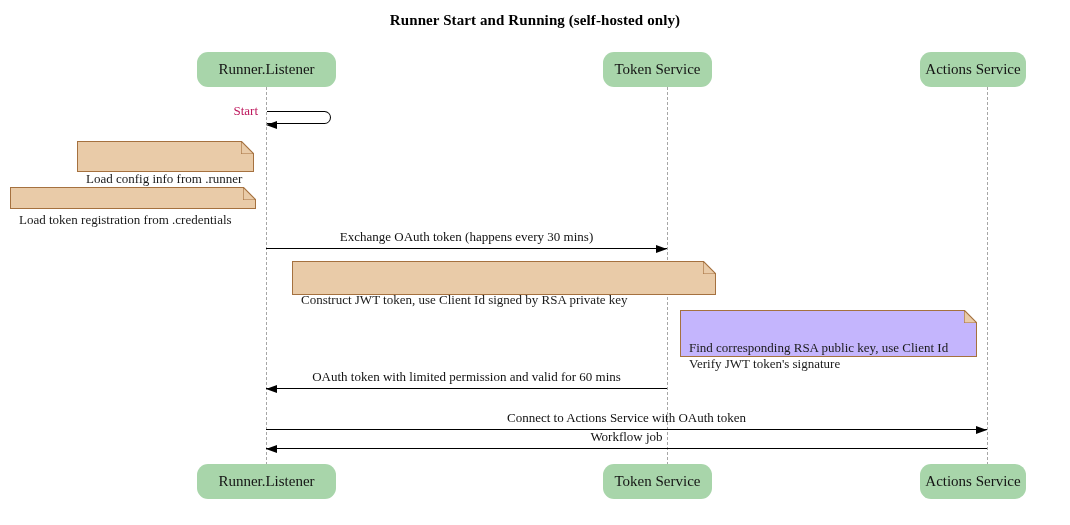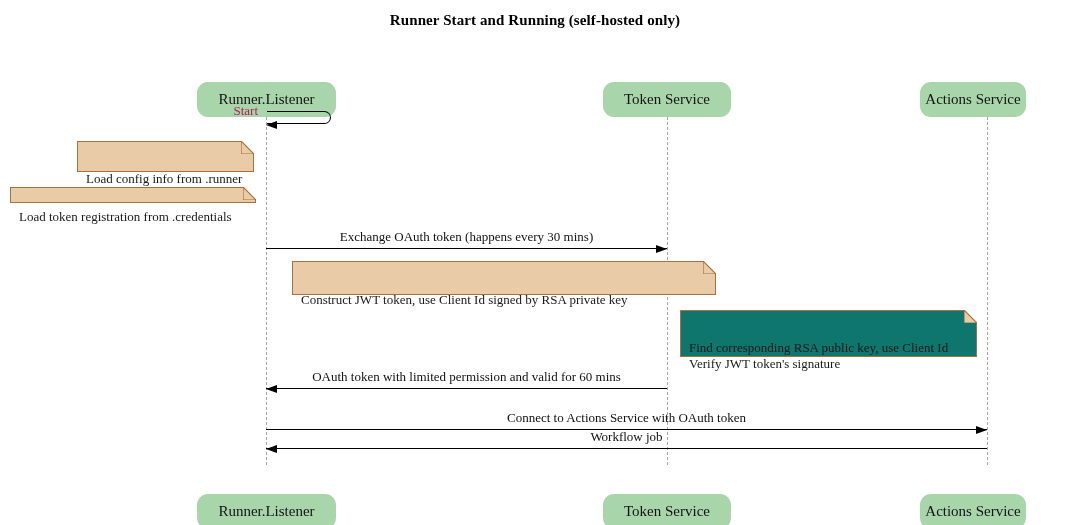--- a/index.html
+++ b/index.html
@@ -11,26 +11,26 @@
     position:absolute; top:12px; left:0; width:1070px; text-align:center;
     font-size:15px; font-weight:bold; letter-spacing:.1px;
   }
   .lifeline {
     position:absolute; top:87px; height:378px; width:0;
     border-left:1px dashed #a6a6a6;
   }
   .participant {
     position:absolute; height:35px; border-radius:11px;
     display:flex; align-items:center; justify-content:center;
-    font-size:15px; color:#141414;margin-top:30px;
+    font-size:15px; color:#141414;
   }
   .p-top { top:52px; }
   .p-bot { top:464px; }
   .p-runner  { left:197px; width:139px; }
-  .p-token   { left:603px; width:128px; }
+  .p-token   { left:603px; width:109px; }
   .p-actions { left:920px; width:106px; }
 
   .msg { position:absolute; height:23px; font-size:13px; }
   .msg .lbl {
     position:absolute; left:0; right:0; bottom:4px; text-align:center;
     white-space:nowrap; color:#111;
   }
   .msg .line {
     position:absolute; left:0; right:0; bottom:0; height:1.4px; background:#000;
   }
@@ -61,21 +61,21 @@
   .note {
     position:absolute; box-sizing:border-box;
     background:#e9cba8; border:1px solid #a5713f;
     display:flex; align-items:center;
     font-size:13px; color:#1a1a1a; padding:0 8px;
   }
   .note-text { white-space:pre; line-height:16px;margin-top:44px; }
   .fold { position:absolute; top:-1px; right:-1px; width:13px; height:13px; }
 
   .n-config   { left:77px;  top:141px; width:177px; height:31px; }
-  .n-creds    { left:10px;  top:187px; width:246px; height:16px; }
+  .n-creds    { left:10px;  top:187px; width:246px; height:22px; }
   .n-jwt      { left:292px; top:261px; width:424px; height:34px;text-align:right; }
   .n-verify   { left:680px; top:310px; width:297px; height:47px; }
 
   .m-exchange { left:266px; top:226px; width:401px; }
   .m-return   { left:266px; top:366px; width:401px; }
   .m-connect  { left:266px; top:399px; width:721px;margin-top:8px; }
   .m-workflow { left:266px; top:426px; width:721px; }
 </style>
 </head>
 <body>
@@ -126,21 +126,21 @@
   </div>
 
   <div class="note n-jwt" style="background: rgb(233, 203, 168); border-color: rgb(165, 113, 63);">
     <span class="note-text">Construct JWT token, use Client Id signed by RSA private key</span>
     <svg class="fold" viewBox="0 0 13 13">
       <path d="M0 0 L13 0 L13 13 Z" fill="#ffffff"></path>
       <path d="M0 0 L0 13 L13 13 Z" fill="#e9cba8" stroke="#a5713f" stroke-width="1.2"></path>
     </svg>
   </div>
 
-  <div class="note n-verify" style="background: #0f766e; border-color: rgb(165, 113, 63);">
+  <div class="note n-verify" style="background: #c4b5fd; border-color: rgb(165, 113, 63);">
     <span class="note-text">Find corresponding RSA public key, use Client Id
 Verify JWT token's signature</span>
     <svg class="fold" viewBox="0 0 13 13">
       <path d="M0 0 L13 0 L13 13 Z" fill="#ffffff"></path>
       <path d="M0 0 L0 13 L13 13 Z" fill="#e9cba8" stroke="#a5713f" stroke-width="1.2"></path>
     </svg>
   </div>
 
   <div class="msg m-return">
     <div class="lbl">OAuth token with limited permission and valid for 60 mins</div>

